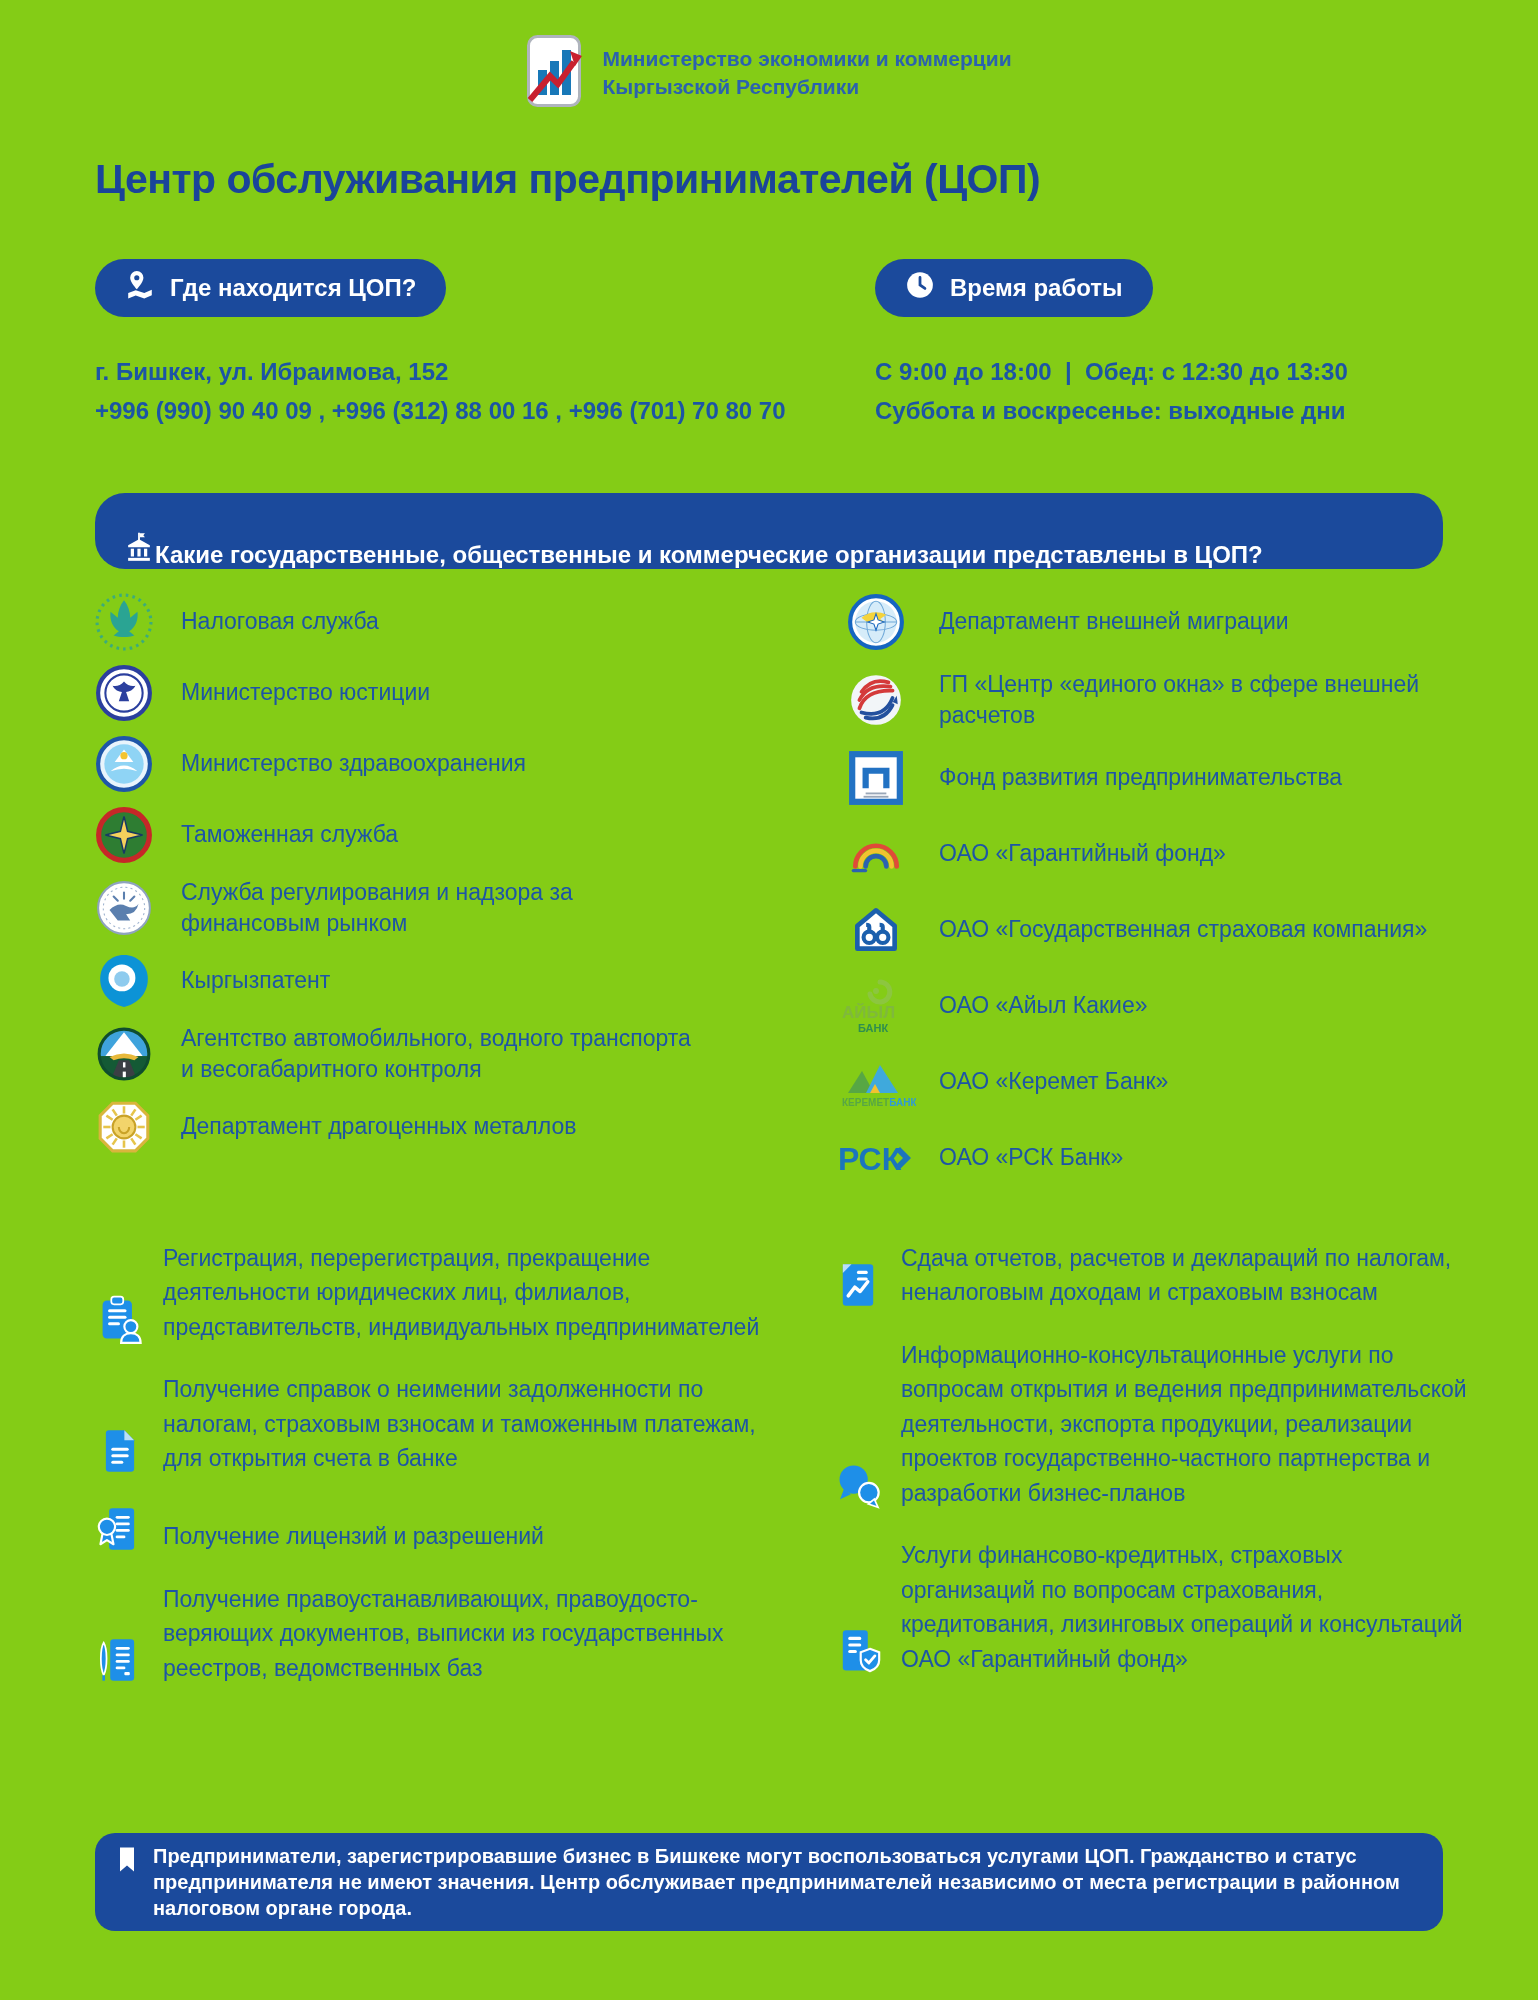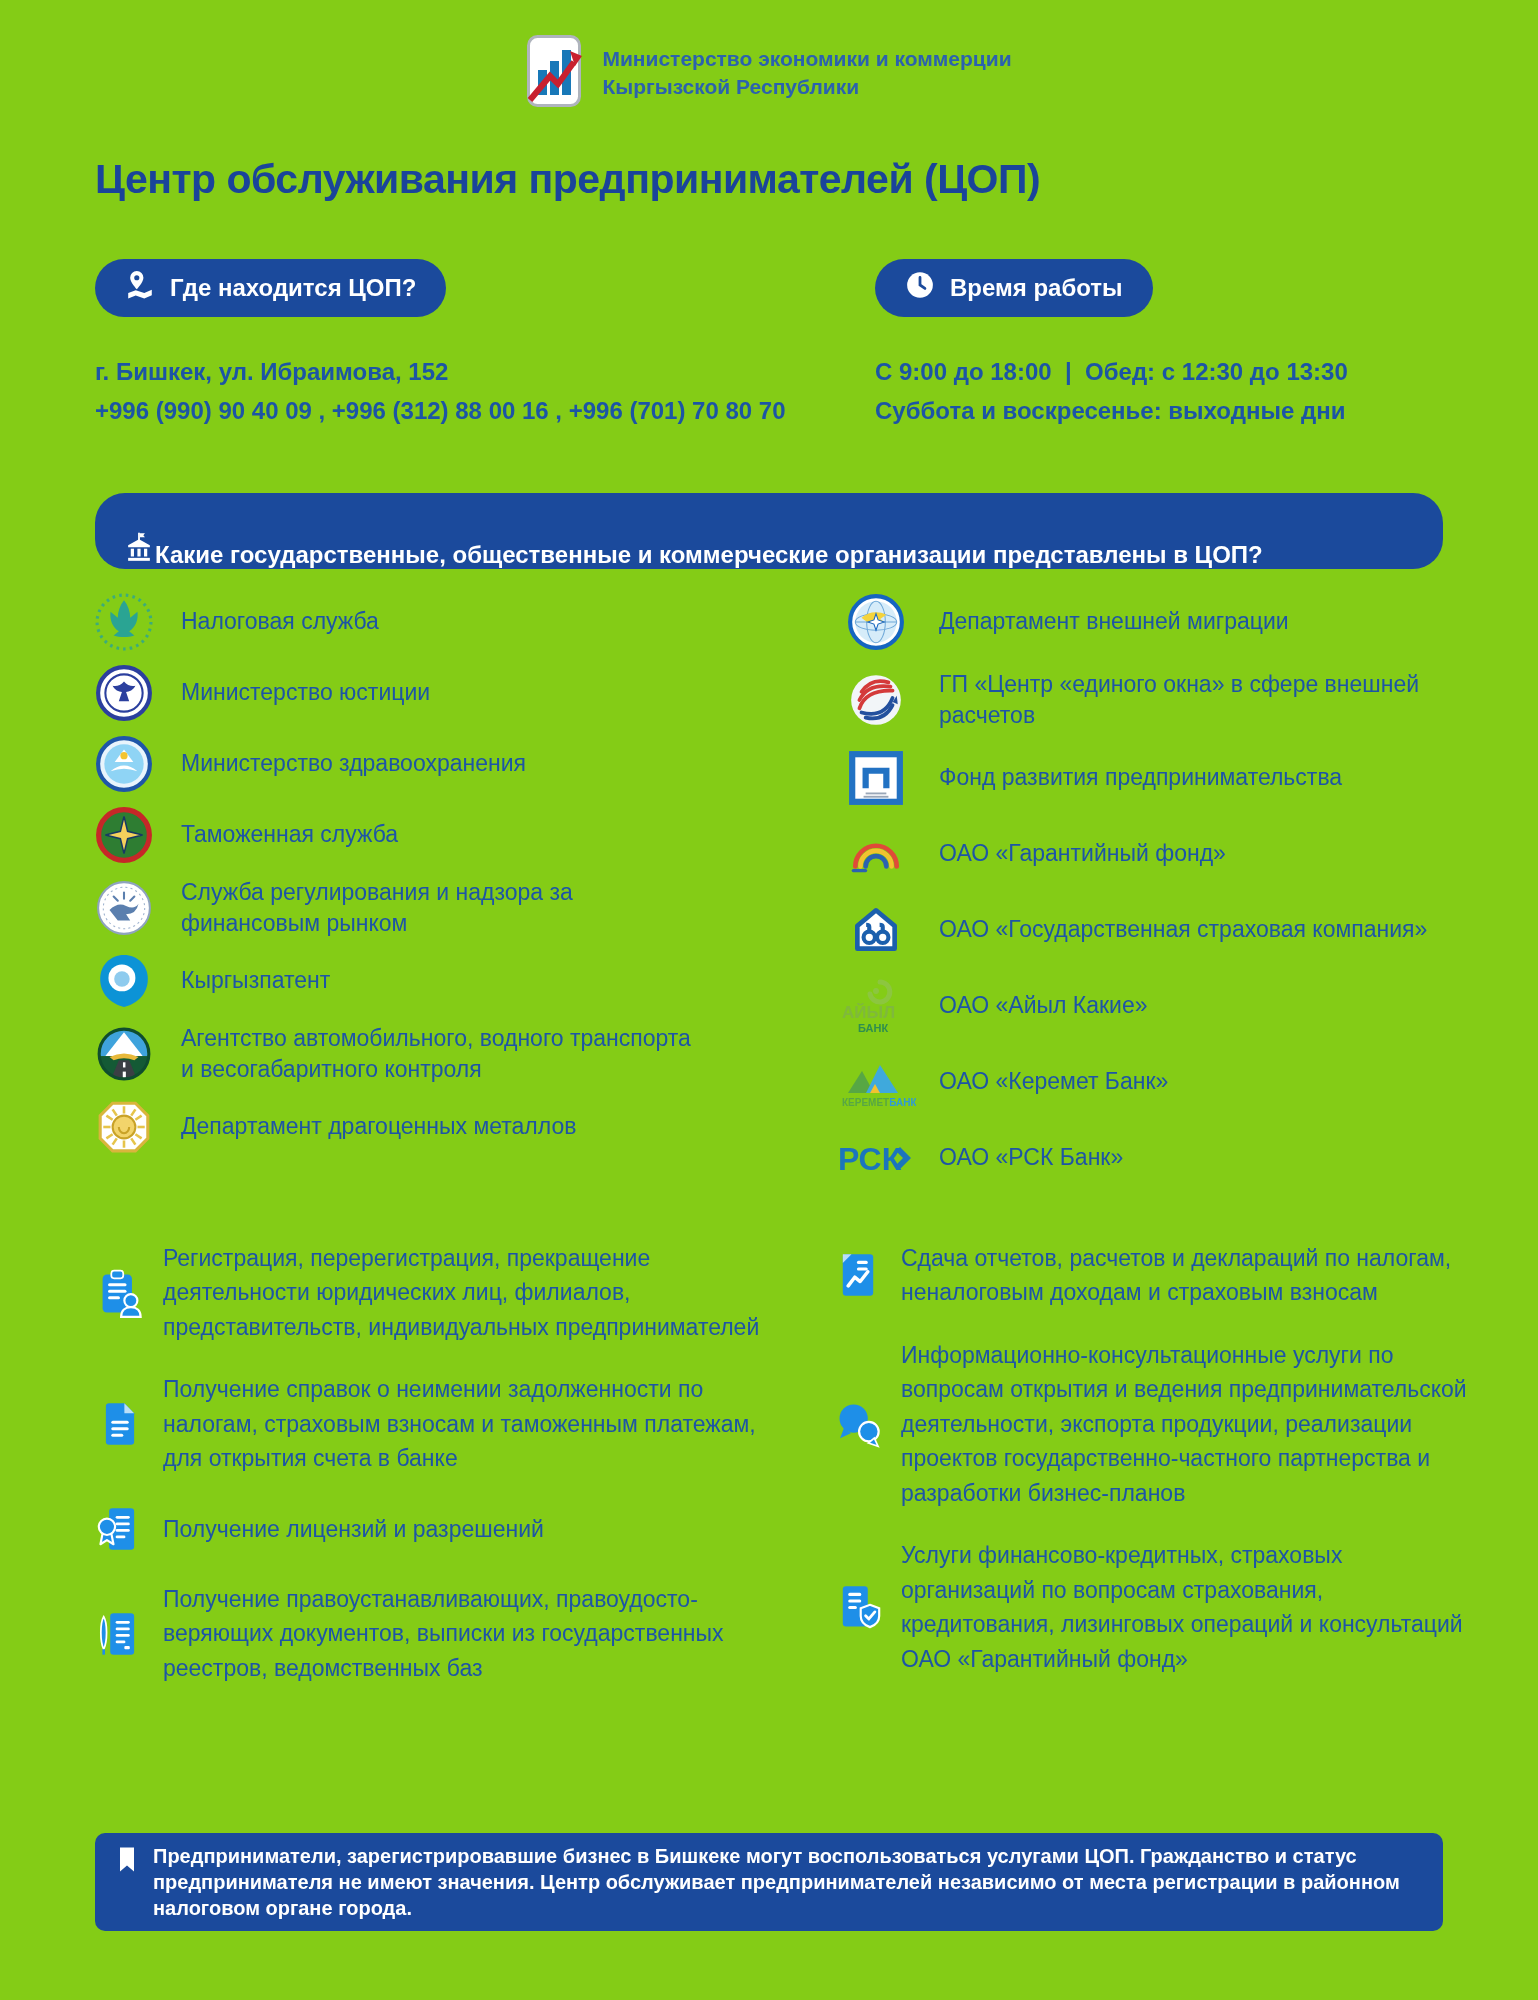--- a/index.html
+++ b/index.html
@@ -29,25 +29,25 @@
   .org-col-right{flex:1}
   .org-item{display:flex;align-items:center;margin-bottom:13px}
   .org-col-right .org-item{margin-bottom:18px}
   .org-icon{width:58px;height:58px;flex:none;display:flex;align-items:center;justify-content:center}
   .org-col-right .org-icon{width:86px}
   .org-label{margin-left:28px;font-size:23px;line-height:1.35;max-width:520px;font-weight:500}
   .org-col-right .org-label{margin-left:20px;max-width:560px}
   .svc-cols{display:flex;margin:36px 0 0 95px}
   .svc-col-left{width:738px}
   .svc-col-right{flex:1}
-  .svc-item{display:flex;align-items:center;margin-bottom:28px}
+  .svc-item{display:flex;align-items:flex-end;margin-bottom:28px}
   .svc-icon{width:50px;height:50px;flex:none}
   .svc-text{margin-left:18px;font-size:23px;line-height:1.5;max-width:610px;font-weight:500}
   .svc-col-right .svc-text{max-width:580px}
-  .footer{position:absolute;left:95px;right:95px;top:1833px;background:var(--navy);border-radius:10px;
+  .footer{position:absolute;left:95px;right:95px;top:1833px;background:var(--navy);border-radius:20px;
         color:#fff;display:flex;gap:16px;padding:10px 26px 10px 22px;align-items:flex-start}
   .footer-icon{margin-top:3px;flex:none}
   .footer-text{font-size:20px;font-weight:bold;line-height:1.3}
 </style>
 </head>
 <body>
 
 <div class="page">
 
   

